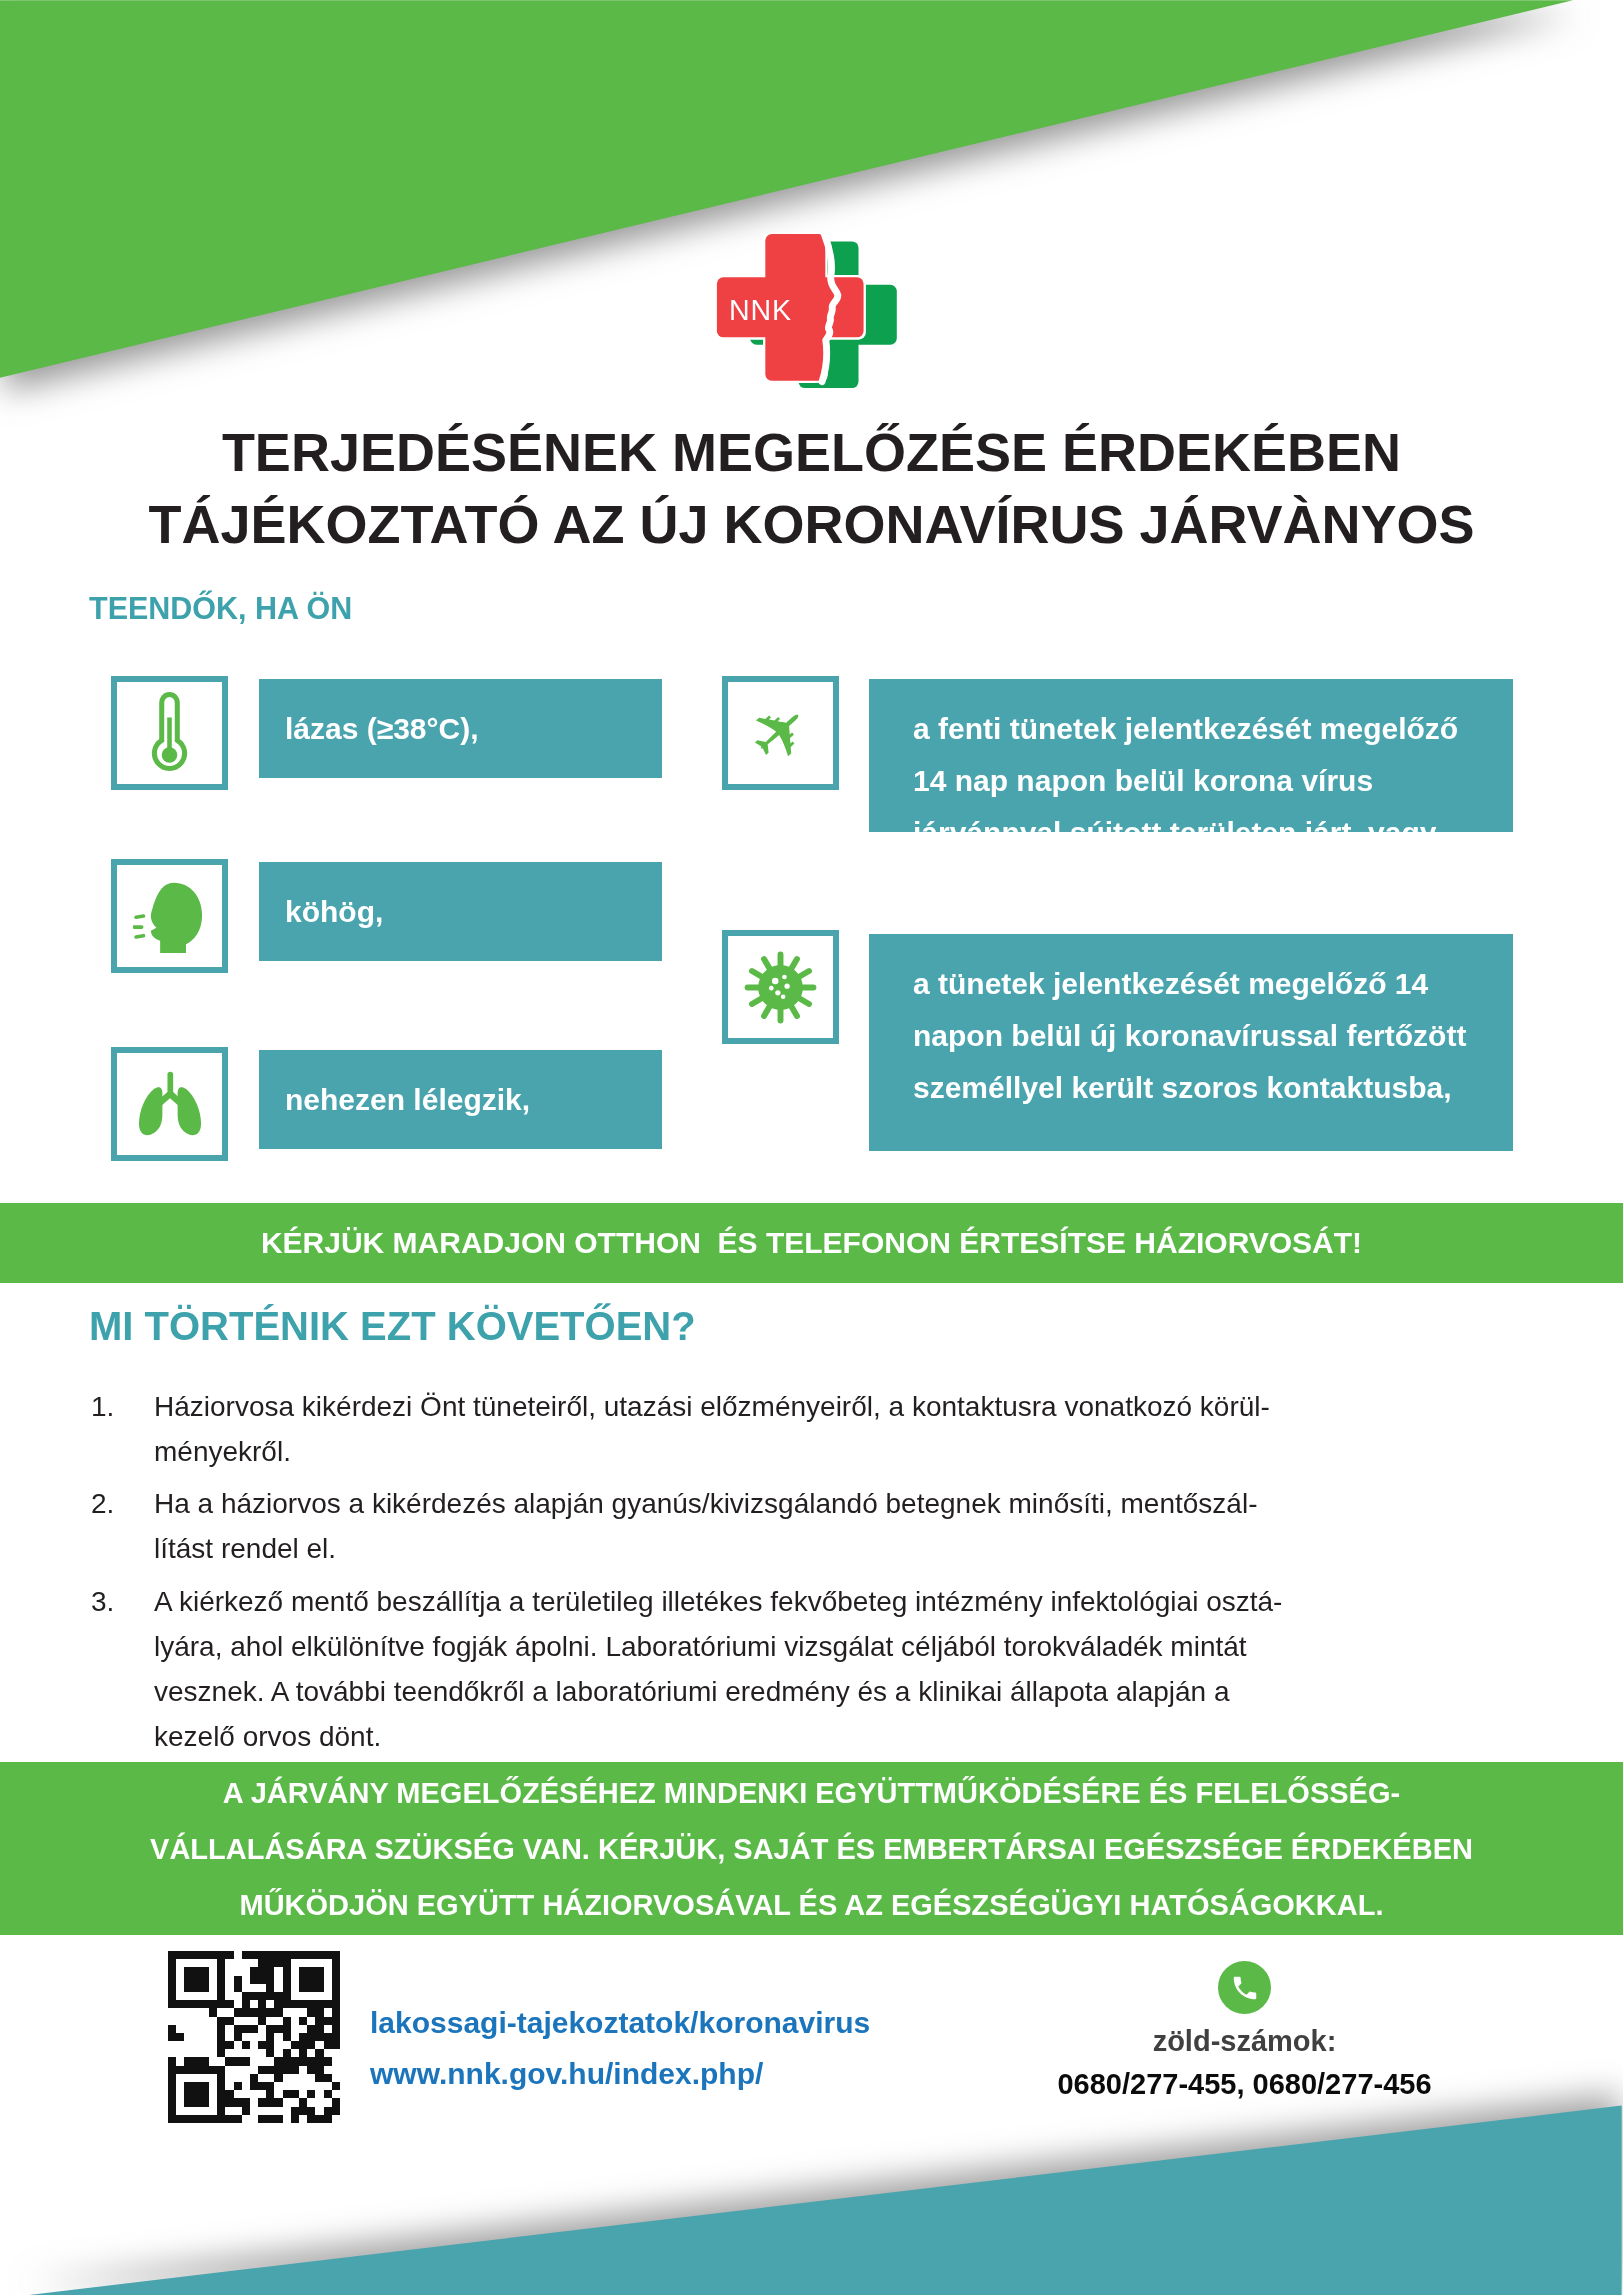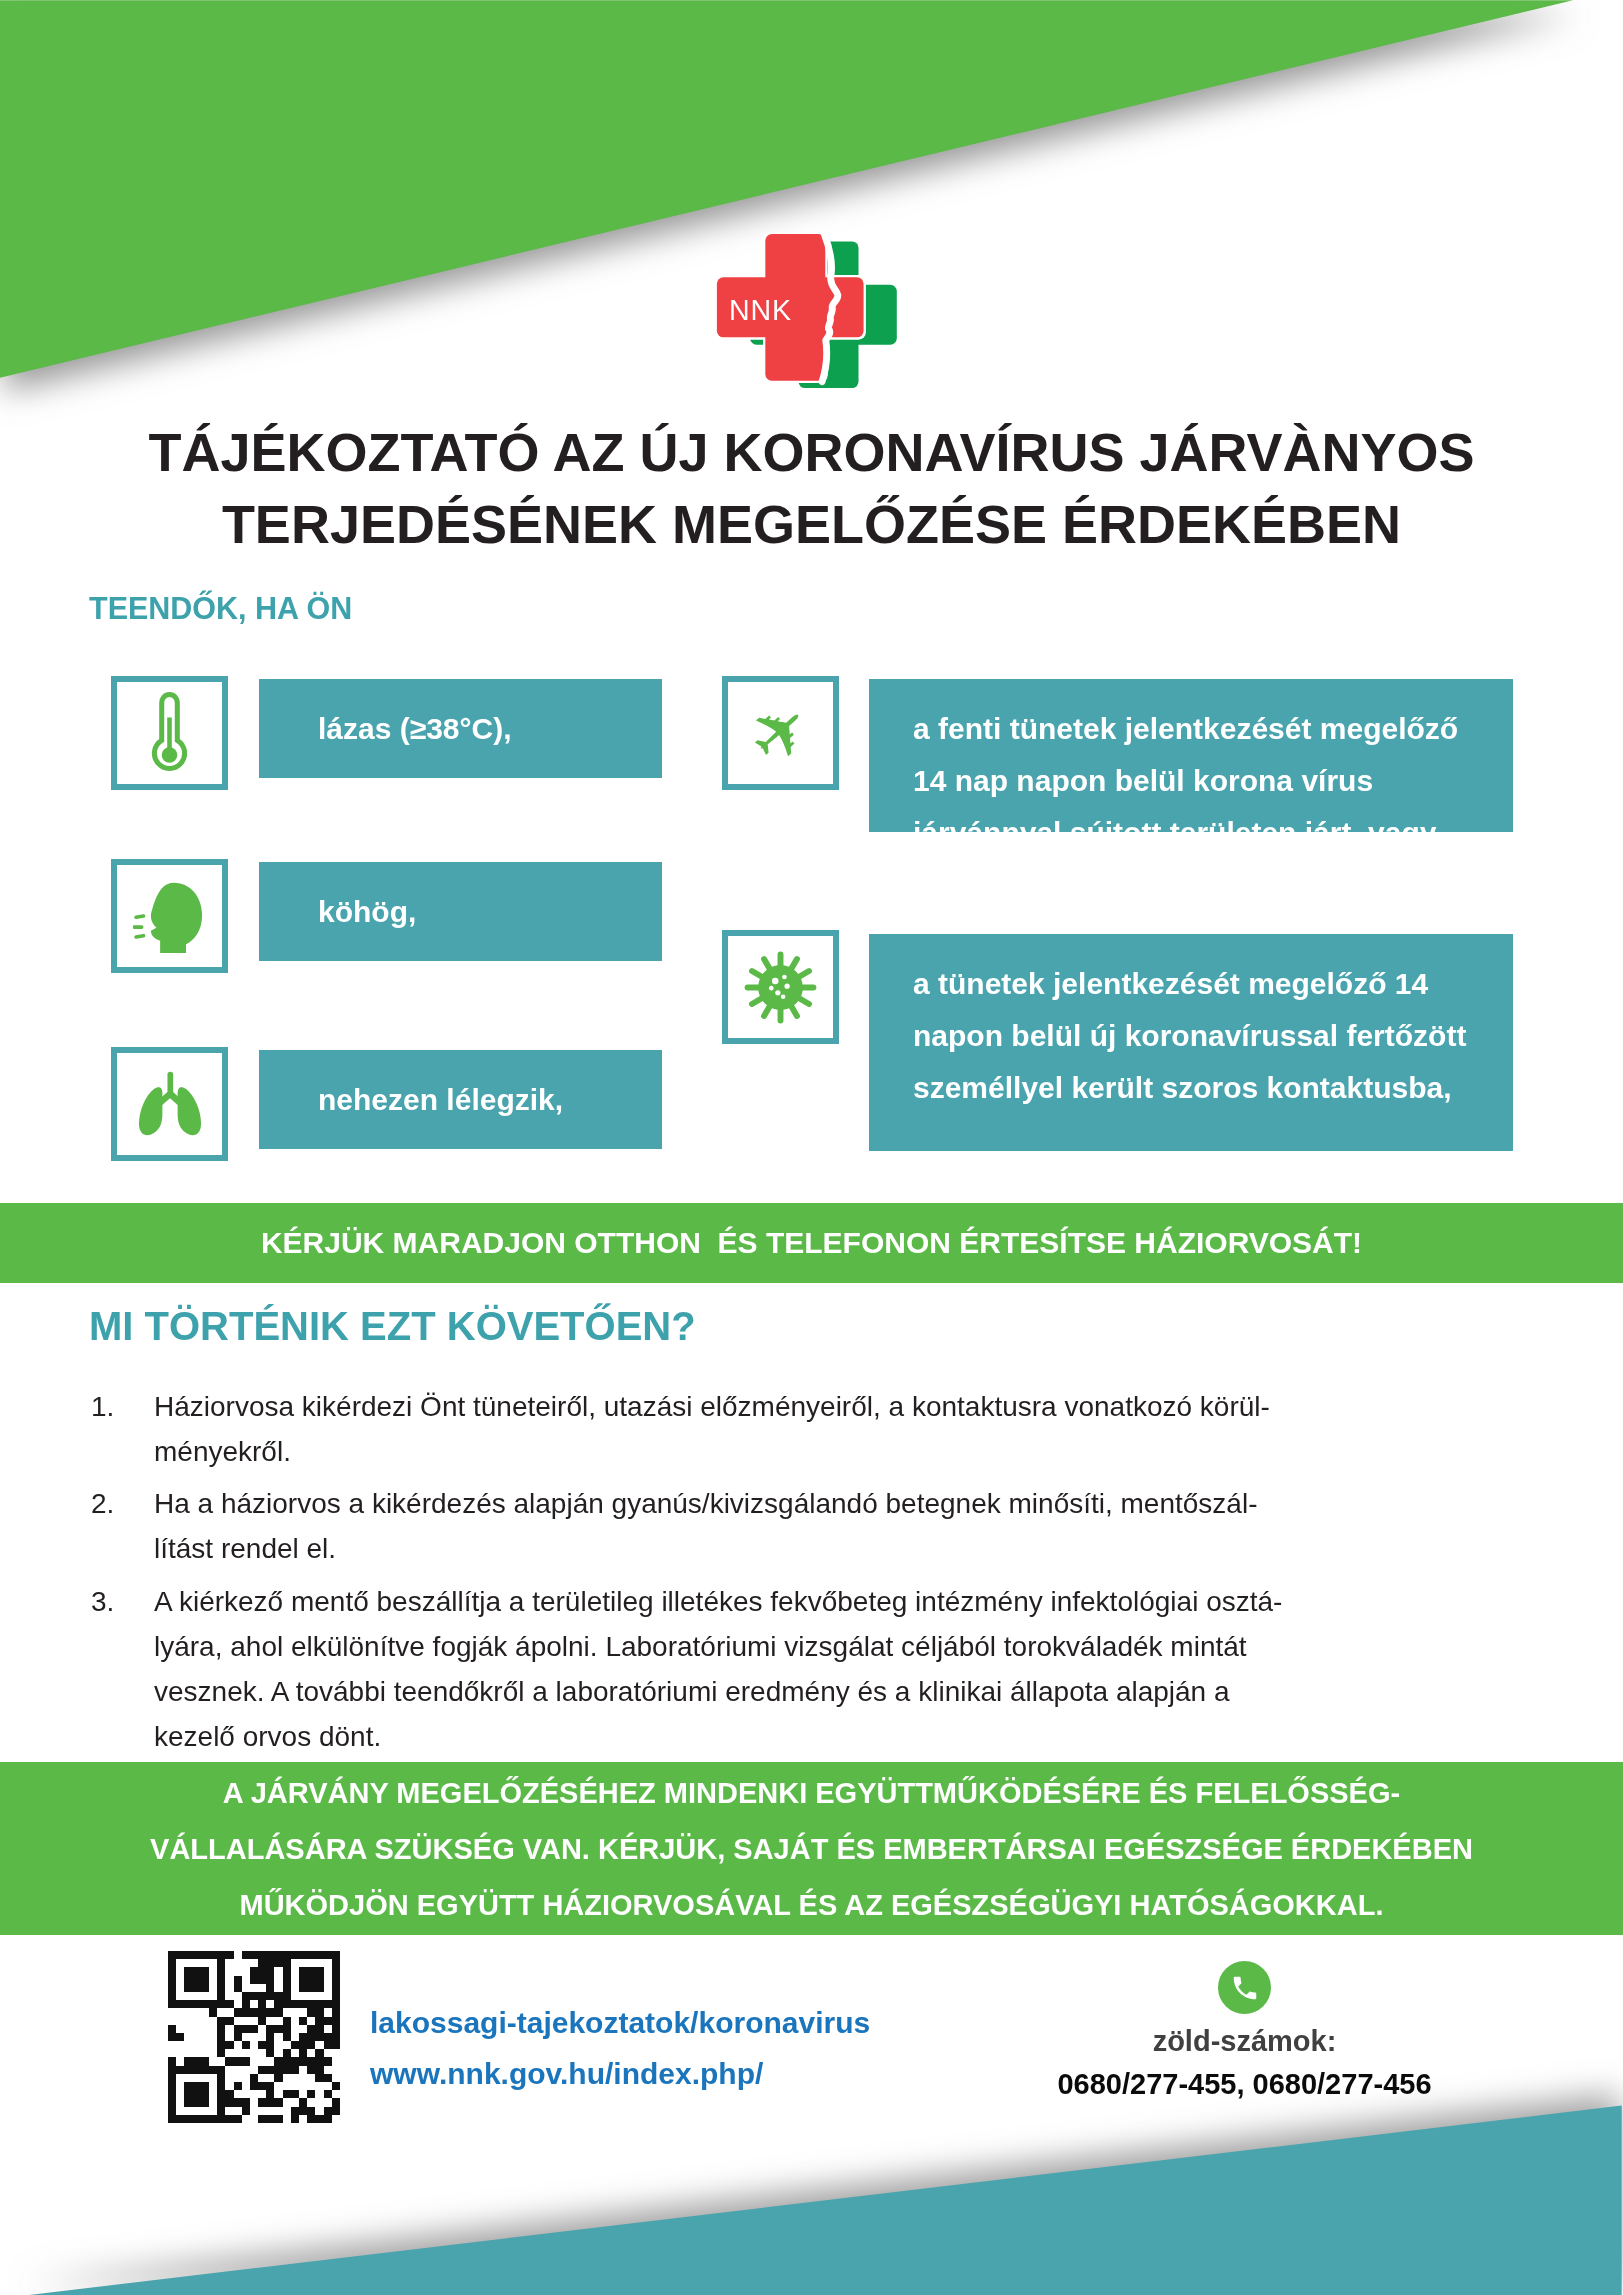--- a/index.html
+++ b/index.html
@@ -19,21 +19,21 @@
   .h-teal{position:absolute;font-weight:bold;color:var(--teal_text);}
   .h1pos{left:89px;top:591px;font-size:30.5px;}
   .h2pos{left:89px;top:1304px;font-size:40px;}
   
   .icon-box{position:absolute;width:117px;height:114px;background:#fff;
     border:6.5px solid var(--teal);box-sizing:border-box;
     display:flex;align-items:center;justify-content:center;}
   
   .label-box{position:absolute;left:259px;width:403px;height:99px;background:var(--teal);
     color:#fff;font-weight:bold;font-size:30px;display:flex;align-items:center;
-    padding-left:59px;box-sizing:border-box;}
+    padding-left:26px;box-sizing:border-box;}
   
   .cond-box{position:absolute;left:869px;width:644px;background:var(--teal);
     color:#fff;font-weight:bold;font-size:30px;line-height:52px;
     padding:24px 32px 24px 44px;box-sizing:border-box;}
   
   .banner{position:absolute;left:0;width:1623px;background:var(--green);color:#fff;
     font-weight:bold;display:flex;align-items:center;justify-content:center;
     text-align:center;}
   .banner1{top:1203px;height:80px;font-size:30px;}
   .banner1 span{white-space:pre-wrap;}
@@ -80,22 +80,22 @@
     <rect x="105" y="0" width="130" height="318" rx="14"></rect>
     <rect x="0" y="94" width="318" height="130" rx="14"></rect>
   </g>
   <path d="M232 -2 C246 34 252 62 247 92 C244 112 260 122 262 132 C264 144 248 150 250 160
            C252 170 244 176 246 184 C248 192 240 198 242 206 C250 214 240 224 236 230
            C240 258 238 290 228 320" fill="none" stroke="#ffffff" stroke-width="15" stroke-linejoin="round" stroke-linecap="round"></path>
   <text x="26" y="186" font-size="62" fill="#ffffff" letter-spacing="2">NNK</text>
 </svg>
 
 <div class="title">
+  <div>TERJEDÉSÉNEK MEGELŐZÉSE ÉRDEKÉBEN</div>
   <div>TÁJÉKOZTATÓ AZ ÚJ KORONAVÍRUS JÁRVÀNYOS</div>
-  <div>TERJEDÉSÉNEK MEGELŐZÉSE ÉRDEKÉBEN</div>
 </div>
 
 <div class="h-teal h1pos">TEENDŐK, HA ÖN</div>
 
 <div class="icon-box" style="left:111px;top:676px;">
   <svg width="51" height="87" viewBox="0 0 100 190">
     <path d="M50 10 c10 0 17 8 17 18 v82 a33 33 0 1 1 -34 0 V28 c0 -10 7 -18 17 -18 z" fill="#fff" stroke="var(--green)" stroke-width="11"></path>
     <circle cx="50" cy="142" r="17" fill="var(--green)"></circle>
     <rect x="45" y="60" width="10" height="72" fill="var(--green)"></rect>
   </svg>

